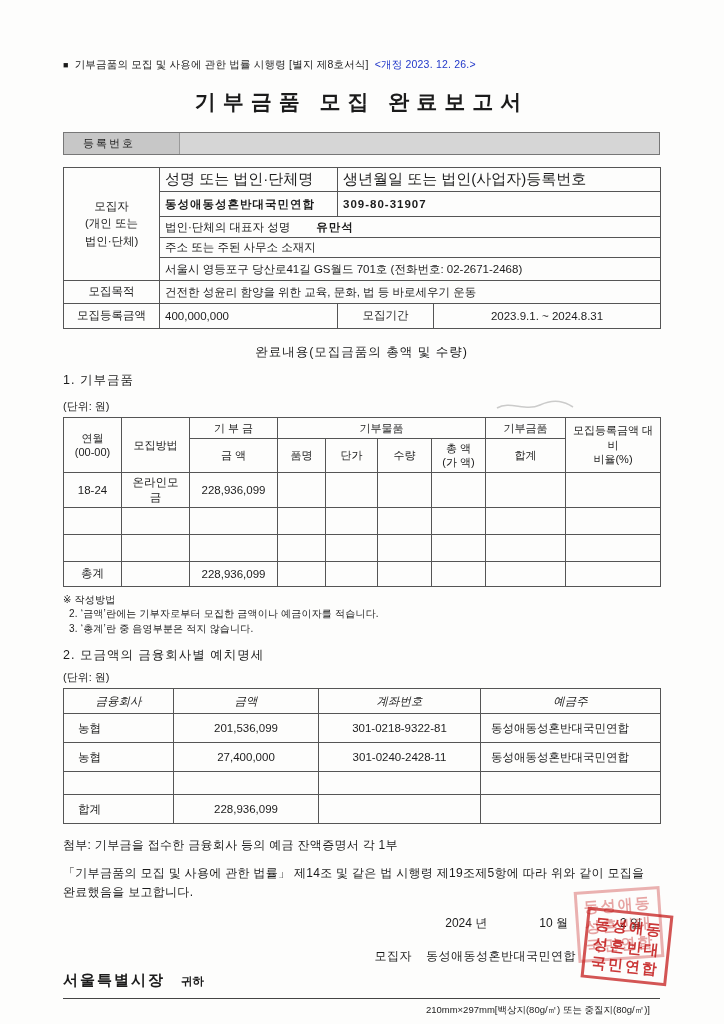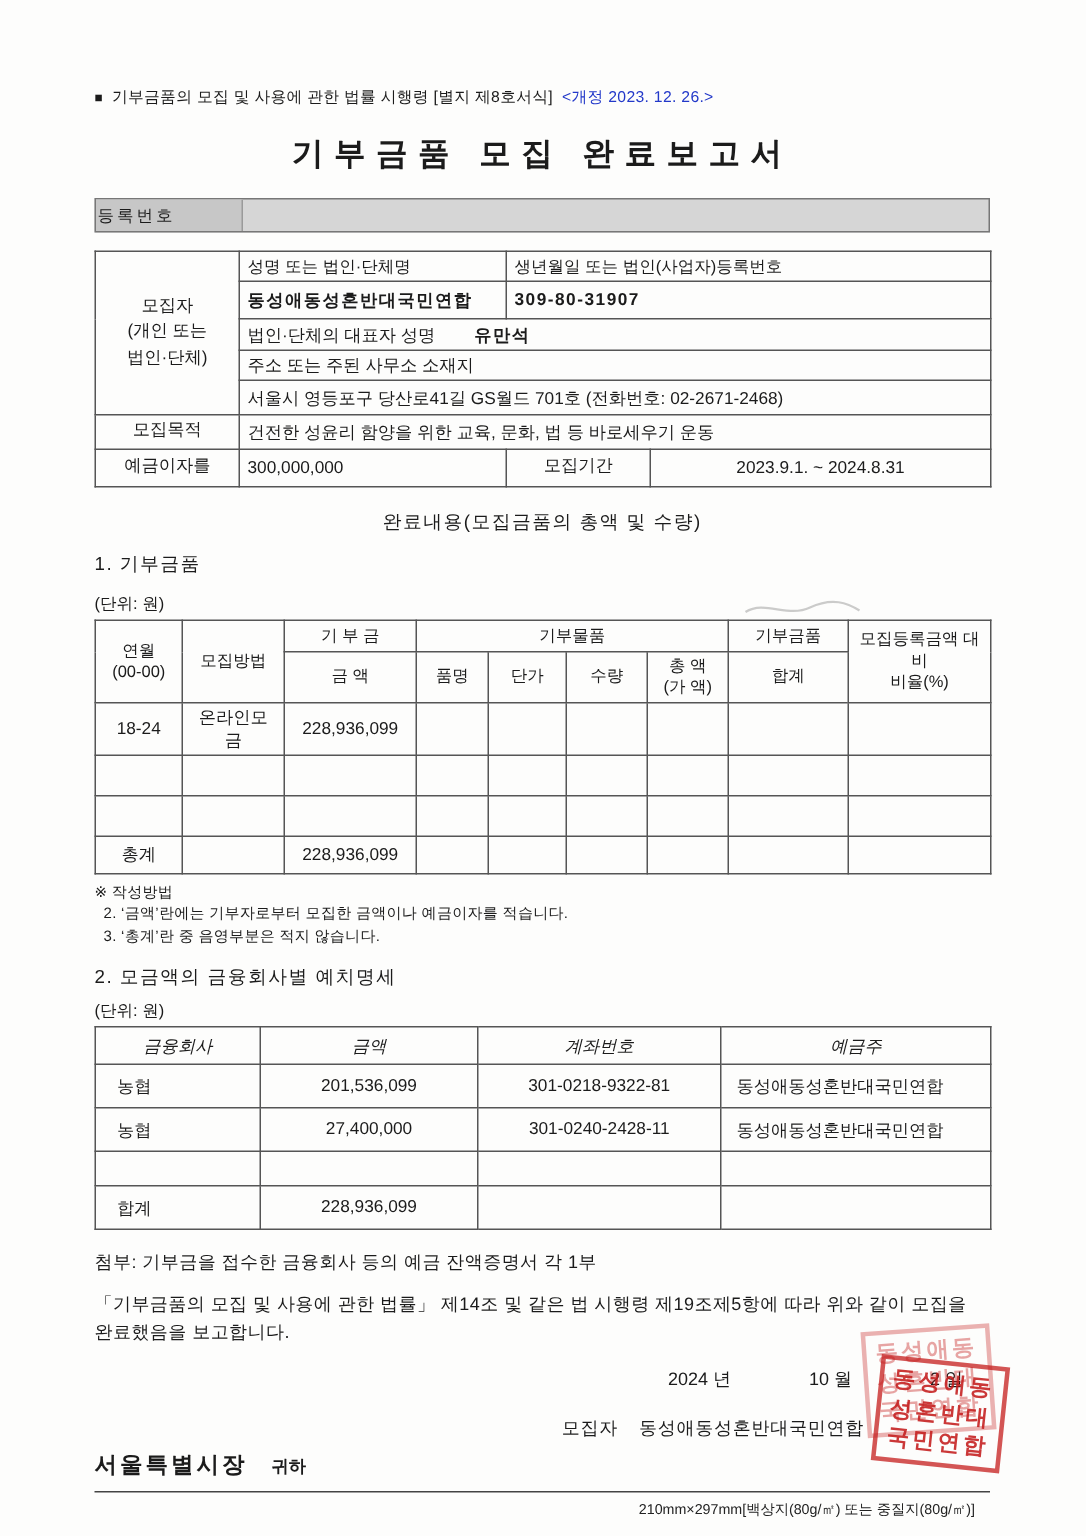--- a/index.html
+++ b/index.html
@@ -13,31 +13,31 @@
   
   .law-ref{font-size:10.5px;display:flex;gap:6px;align-items:baseline;letter-spacing:.2px;}
   .law-ref .bullet{font-size:9px;}
   .blue{color:#2238c9;}
 
   .title{text-align:center;font-size:21px;font-weight:bold;letter-spacing:7px;margin-top:16px;}
 
   
   .reg-band{display:flex;margin-top:16px;border:1px solid #777;height:21px;background:#d6d6d6;}
   .reg-band .lbl{width:96px;background:#c7c7c7;font-size:11px;display:flex;align-items:center;
-    padding-left:1px;letter-spacing:2px;border-right:1px solid #9a9a9a;}
+    padding-left:19px;letter-spacing:2px;border-right:1px solid #9a9a9a;}
   .reg-band .val{flex:1;}
 
   table{border-collapse:collapse;width:100%;table-layout:fixed;margin-top:0;}
   td,th{border:1px solid #555;font-size:11.5px;padding:2px 5px;font-weight:normal;vertical-align:middle;}
   .pre{white-space:pre-line;}
 
   
   .info-table{margin-top:12px;}
   .info-table .lblcol{text-align:center;white-space:pre-line;line-height:1.5;}
-  .info-table .hdr{font-size:11px;}
+  .info-table .hdr{font-size:15px;}
   .info-table .bold{font-weight:bold;letter-spacing:1px;}
   .info-table .addr-val{padding-right:4px;font-size:11.5px;}
   .rep-cell .gap{display:inline-block;width:26px;}
 
   .center-title{text-align:center;font-size:12.5px;margin-top:15px;letter-spacing:1px;}
   .sec-title{font-size:12.5px;margin-top:11px;letter-spacing:1px;}
   .unit{font-size:11px;text-align:left;margin-top:10px;}
 
   
   .don-table th{text-align:center;font-size:11px;line-height:1.3;}
@@ -123,22 +123,22 @@
       <td colspan="3">주소 또는 주된 사무소 소재지</td>
     </tr>
     <tr style="height:23px">
       <td colspan="3" class="addr-val">서울시 영등포구 당산로41길 GS월드 701호 (전화번호: 02-2671-2468)</td>
     </tr>
     <tr style="height:23px">
       <td class="lblcol">모집목적</td>
       <td colspan="3">건전한 성윤리 함양을 위한 교육, 문화, 법 등 바로세우기 운동</td>
     </tr>
     <tr style="height:25px">
-      <td class="lblcol">예금이자를</td>
-      <td>300,000,000</td>
+      <td class="lblcol">모집등록금액</td>
+      <td>400,000,000</td>
       <td class="lblcol">모집기간</td>
       <td style="text-align:center">2023.9.1. ~ 2024.8.31</td>
     </tr>
   </tbody>
     </table>
 
   <div class="center-title">완료내용(모집금품의 총액 및 수량)</div>
   <div class="sec-title">1. 기부금품</div>
   <div class="unit">(단위: 원)</div>
 

